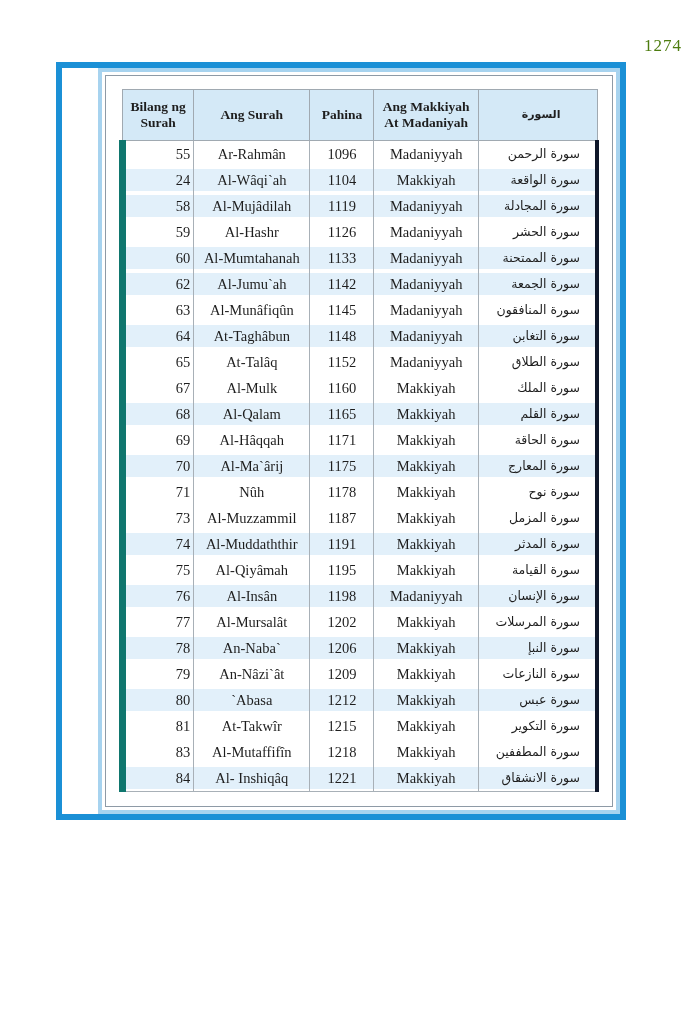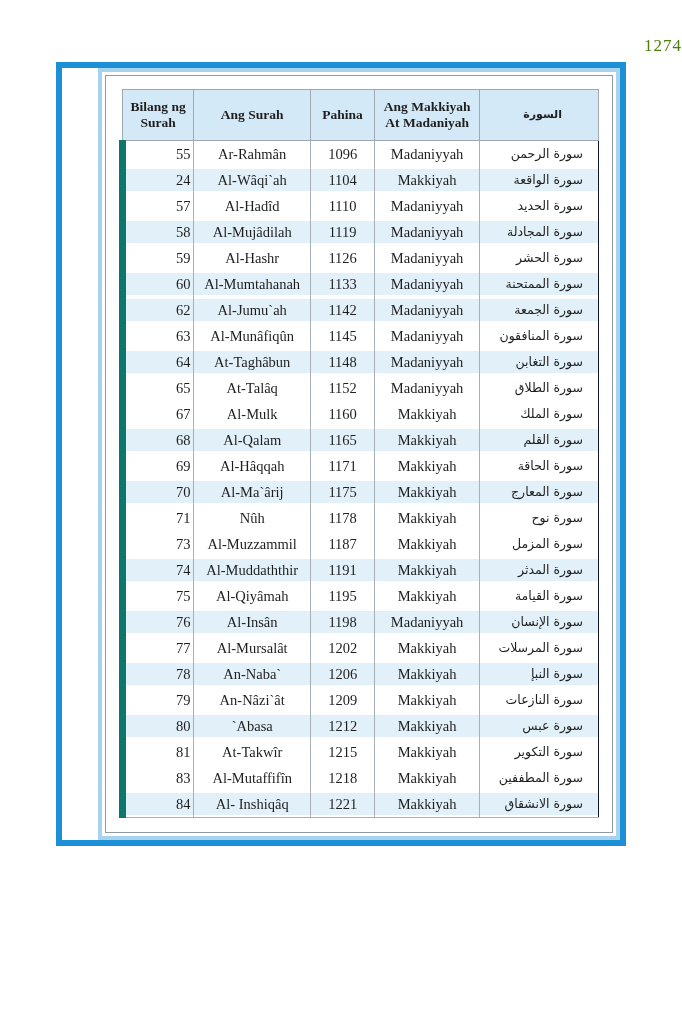--- a/index.html
+++ b/index.html
@@ -68,21 +68,21 @@
   tbody td {
     font-size: 14.5px;
     line-height: 18px;
     height: 26px;
     padding: 0 3px;
     text-align: center;
     vertical-align: middle;
     border-left: 1px solid #a8b0b7;
   }
   tbody td:first-child { border-left: 7px solid #0f766e; text-align: right; }
-  tbody td:last-child  { border-right: 1px solid #0f172a; }
+  tbody td:last-child  { border-right: 4px solid #0f172a; }
   tbody tr:last-child td { border-bottom: 1px solid #a8b0b7; }
 
   tbody tr.striped td {
     background: linear-gradient(
       #ffffff 0, #ffffff 2px,
       #e2f0fa 2px, #e2f0fa calc(100% - 2px),
       #ffffff calc(100% - 2px), #ffffff 100%
     );
   }
   td.arabic, th.arabic {
@@ -132,27 +132,20 @@
           <td>Madaniyyah</td>
           <td class="arabic" lang="ar">سورة الرحمن</td>
         </tr>
             <tr class="striped">
           <td>24</td>
           <td>Al-Wâqi`ah</td>
           <td>1104</td>
           <td>Makkiyah</td>
           <td class="arabic" lang="ar">سورة الواقعة</td>
         </tr>
-            <tr>
-          <td>57</td>
-          <td>Al-Hadîd</td>
-          <td>1110</td>
-          <td>Madaniyyah</td>
-          <td class="arabic" lang="ar">سورة الحديد</td>
-        </tr>
             <tr class="striped">
           <td>58</td>
           <td>Al-Mujâdilah</td>
           <td>1119</td>
           <td>Madaniyyah</td>
           <td class="arabic" lang="ar">سورة المجادلة</td>
         </tr>
             <tr>
           <td>59</td>
           <td>Al-Hashr</td>

